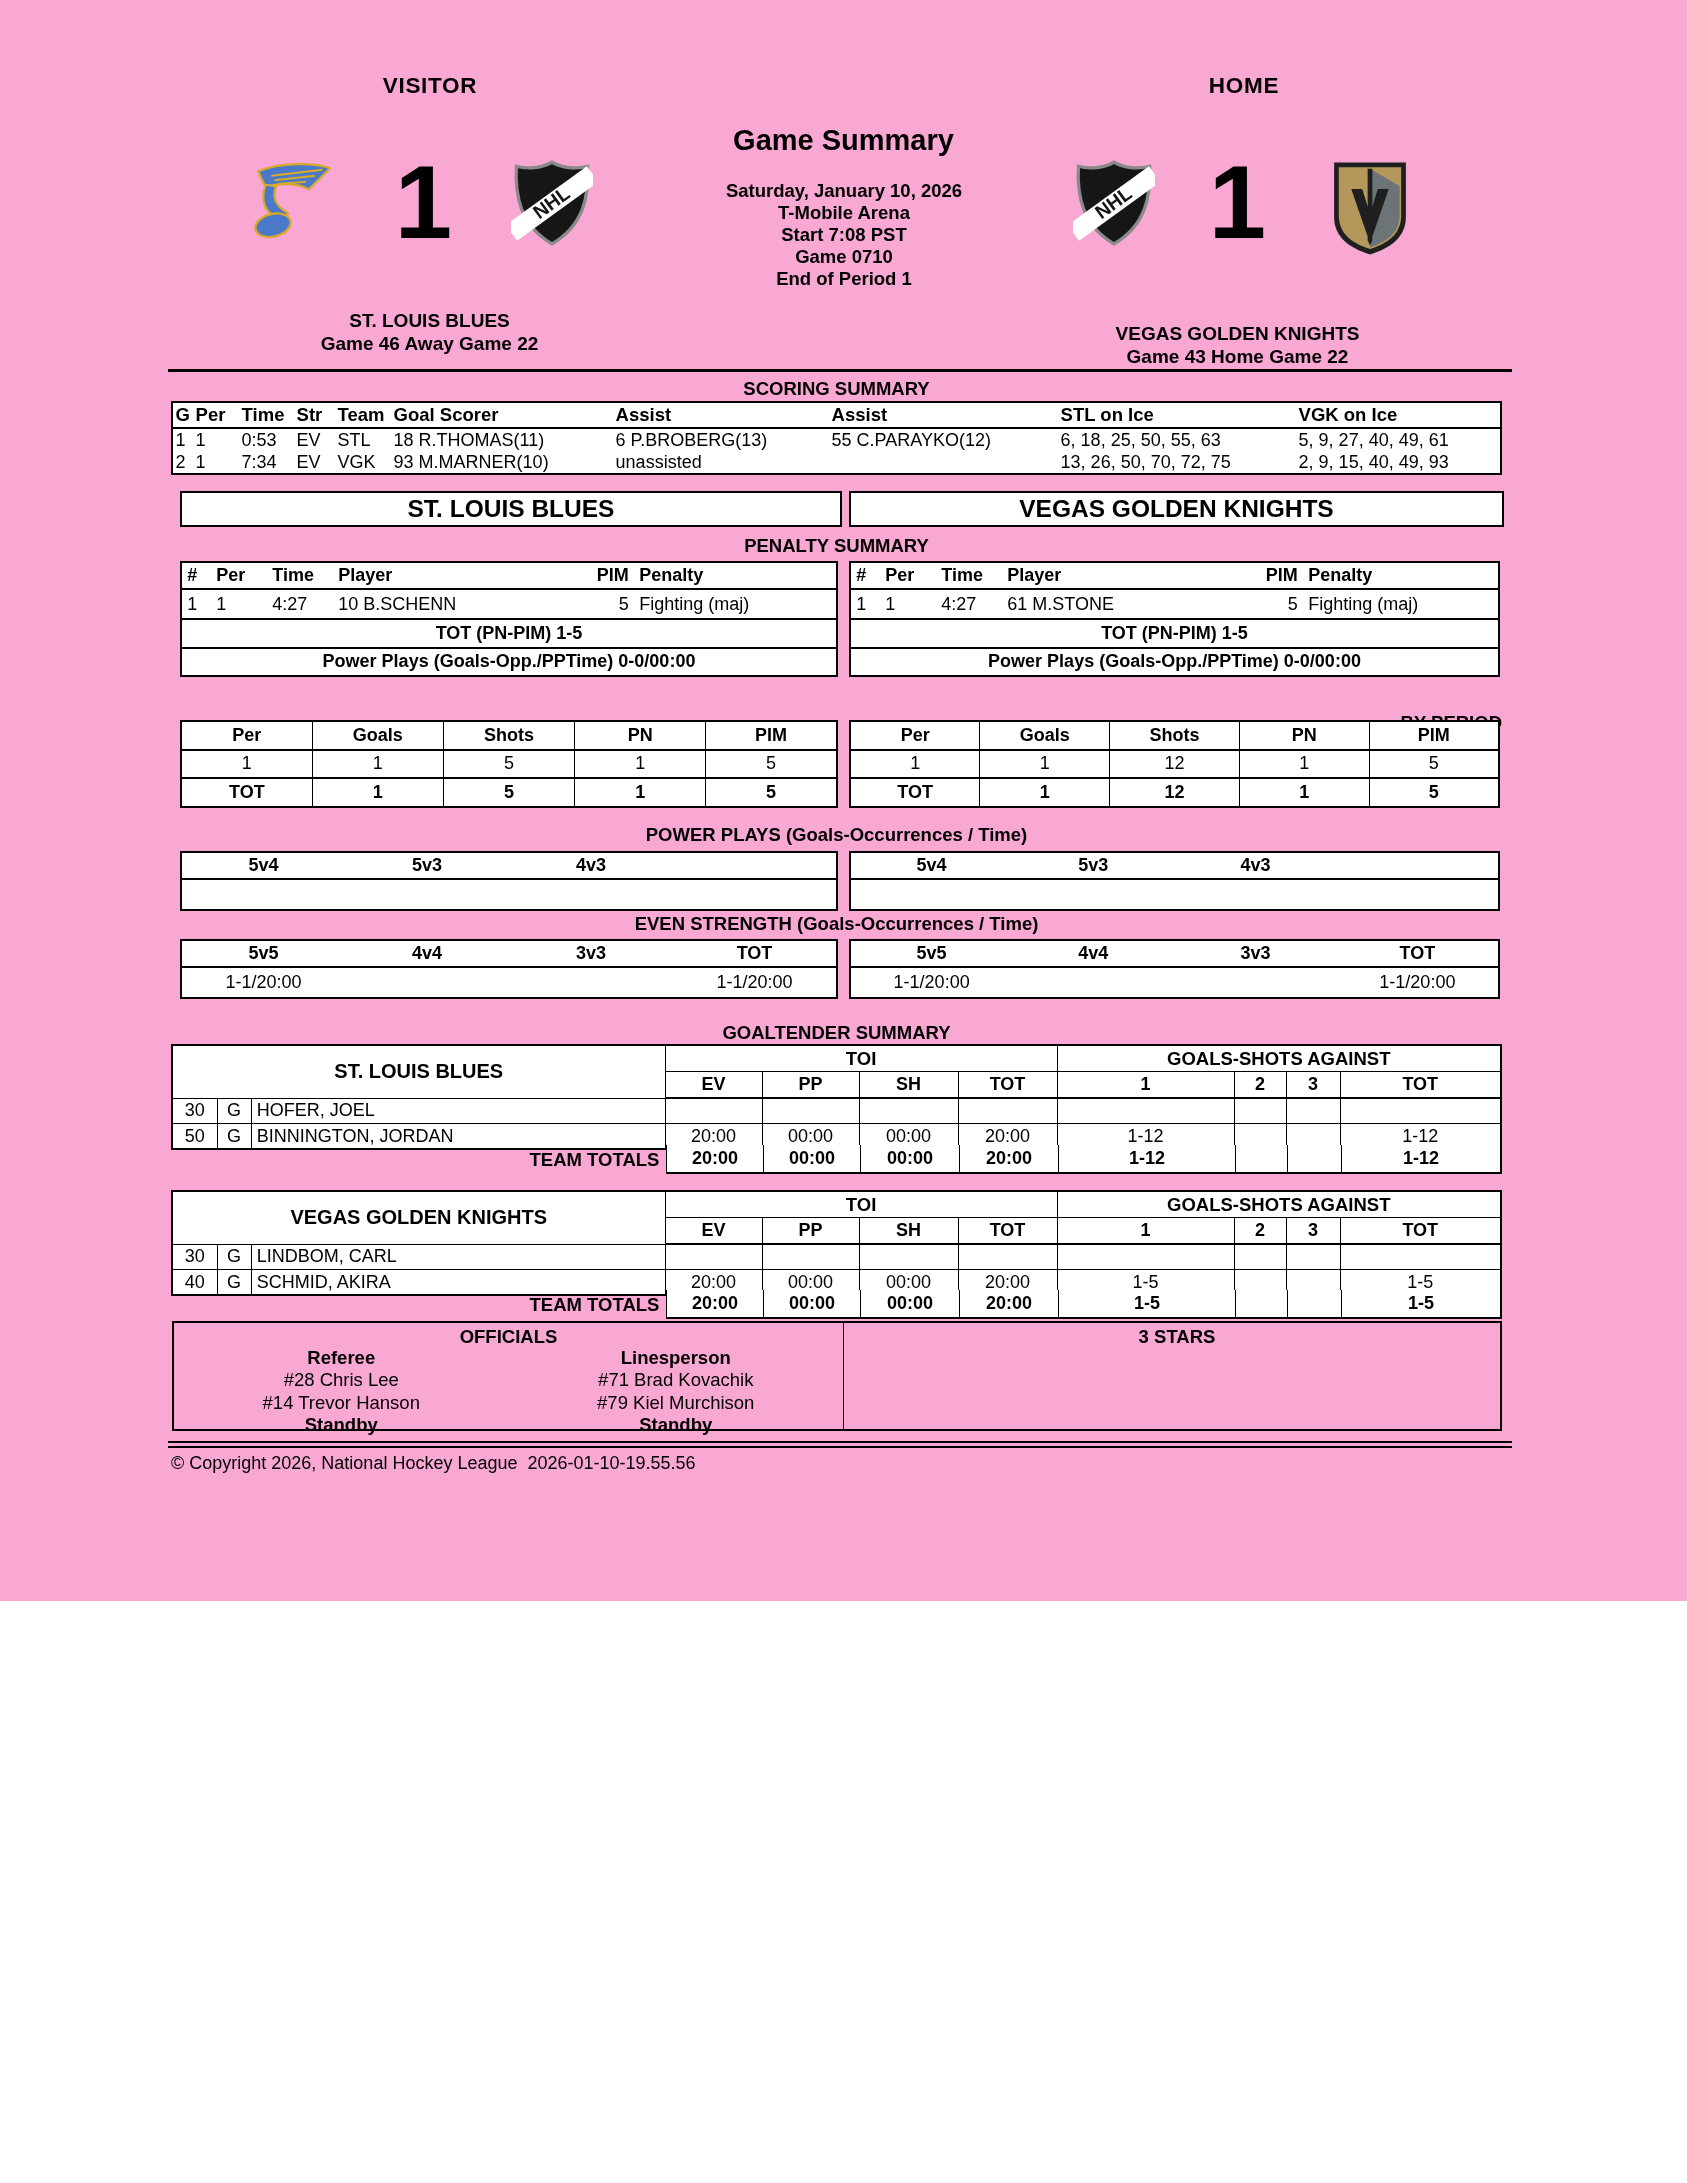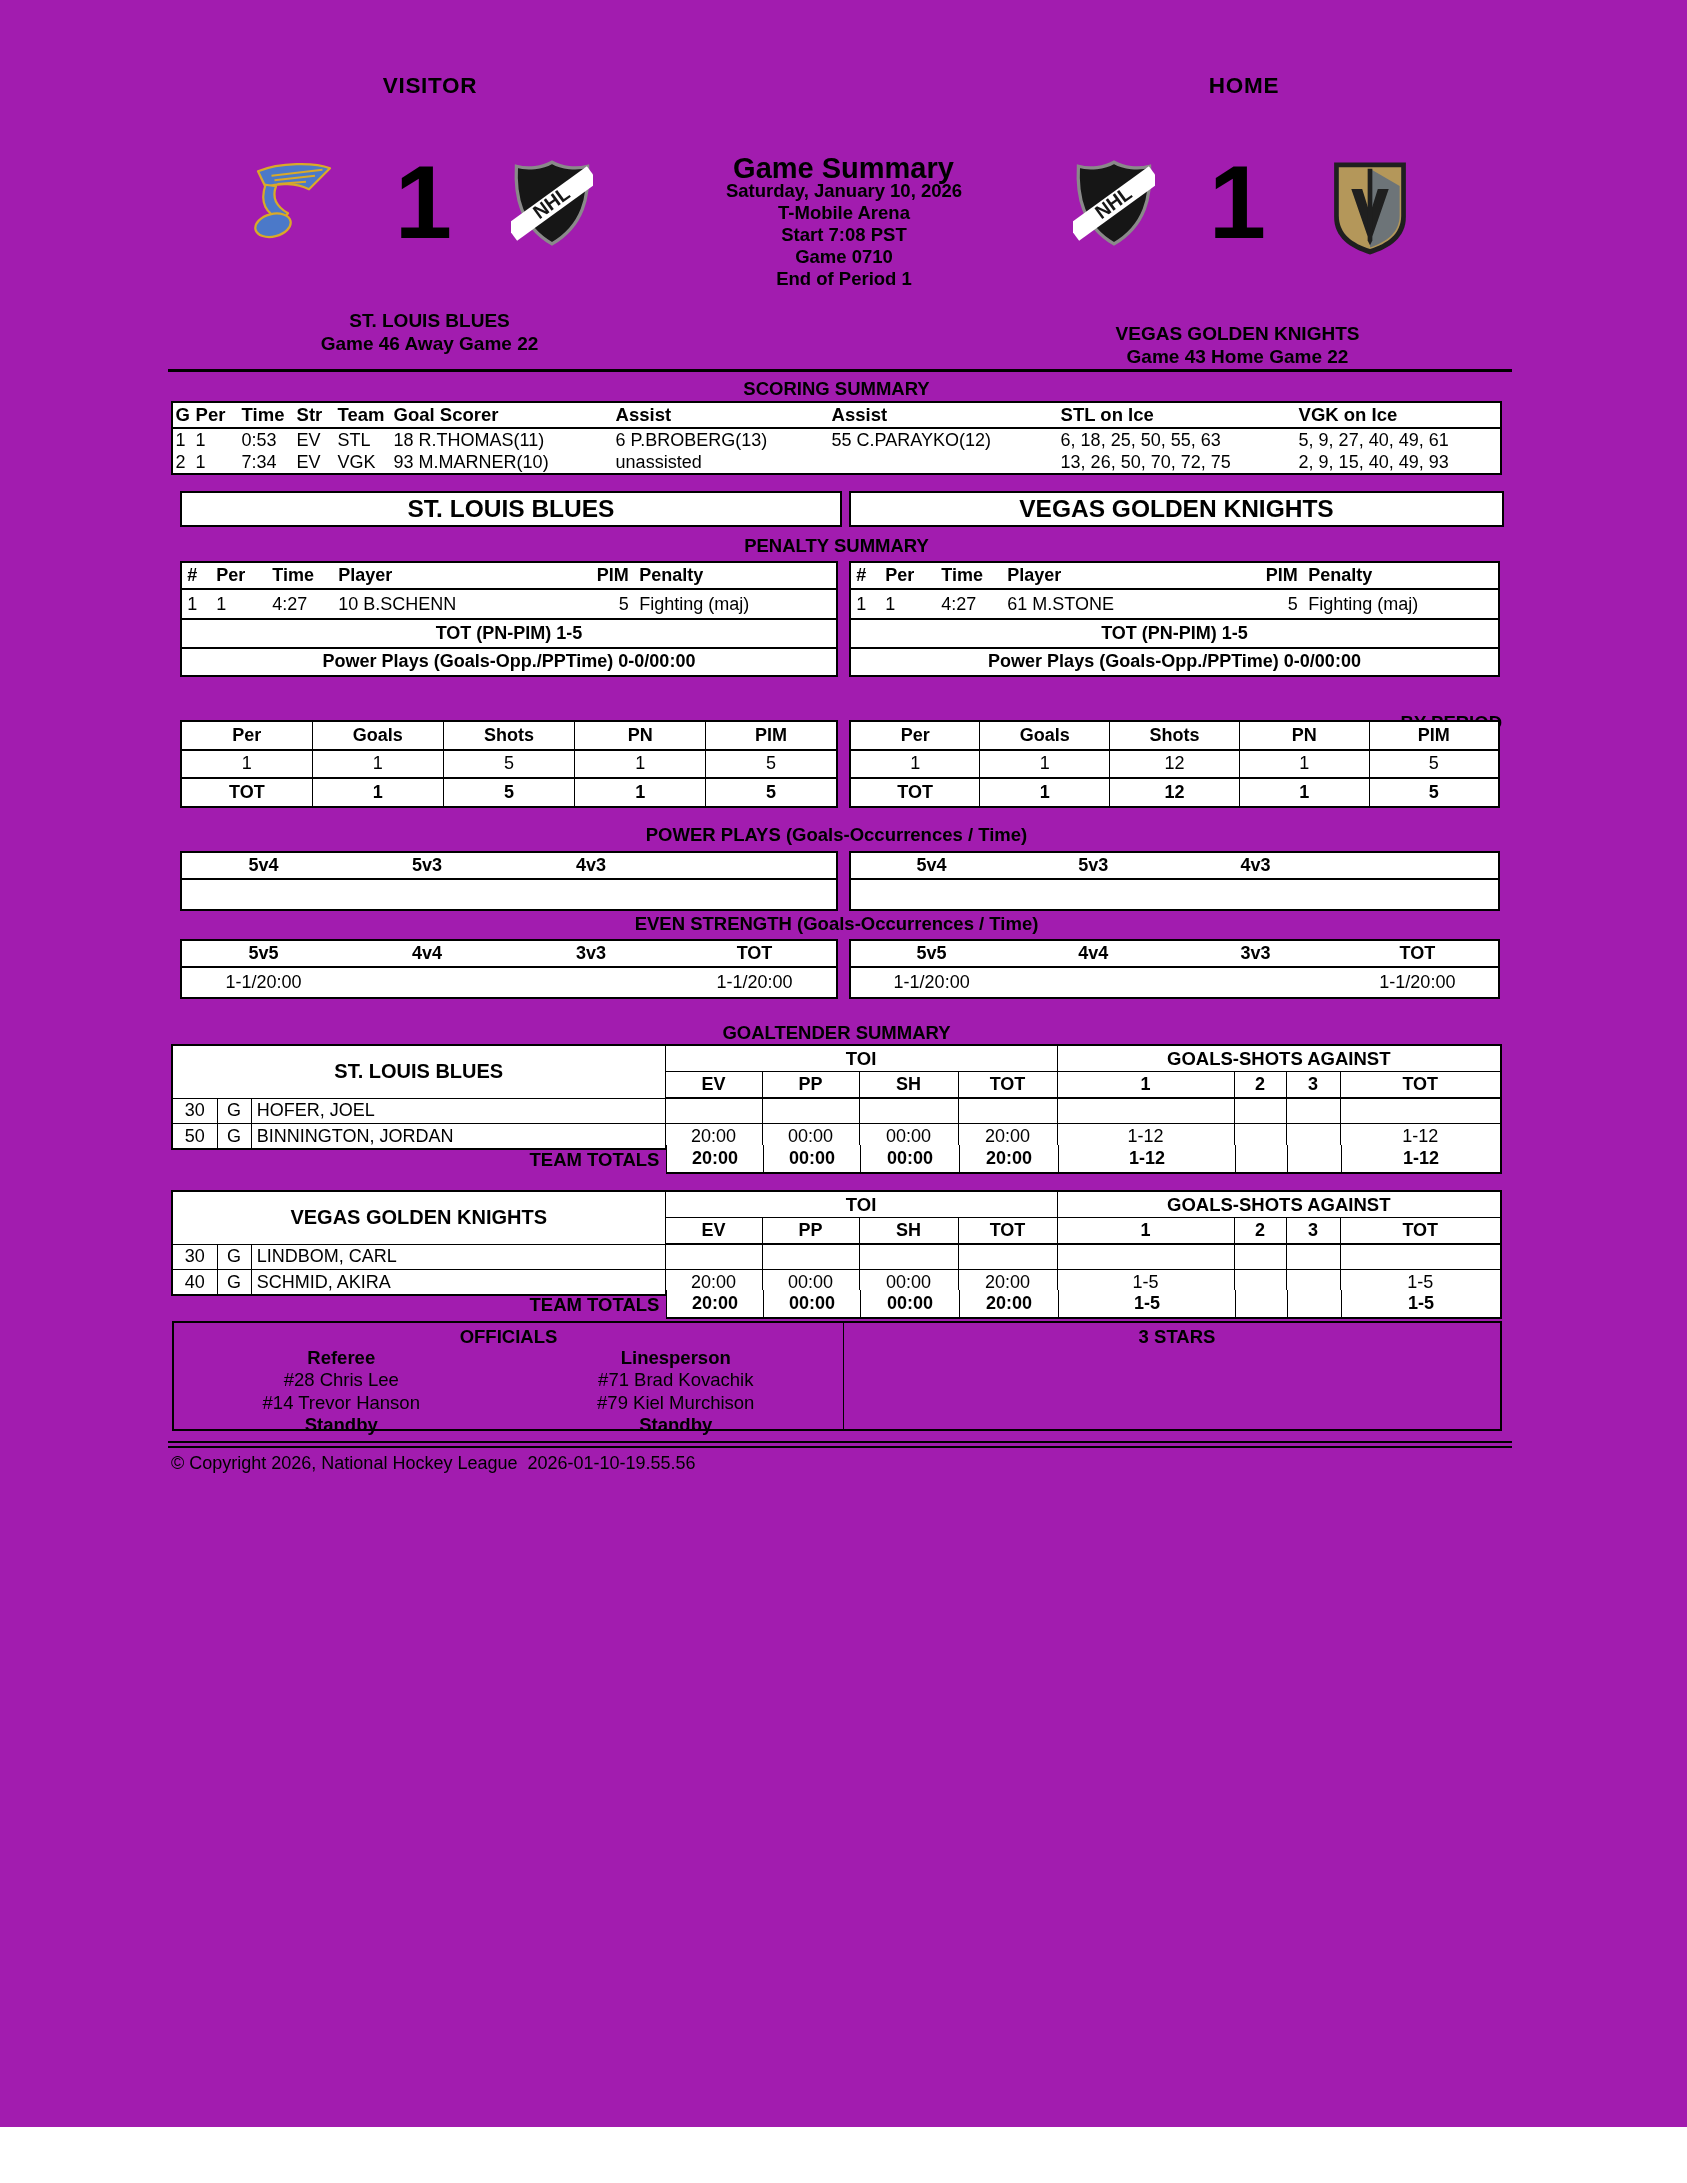--- a/index.html
+++ b/index.html
@@ -1,16 +1,16 @@
 <!DOCTYPE html>
 <html style="font-size:10.6px"><head>
 <meta charset="utf-8">
 <style>
   html,body{margin:0;padding:0;background:#fff;}
-  #page{position:relative;width:1687px;height:2127px;background:#a21caf;
+  #page{position:relative;width:1687px;height:1601px;background:#f9a8d4;
         font-family:"Liberation Sans","DejaVu Sans",sans-serif;color:#000;overflow:hidden;}
   .abs{position:absolute;}
   .ctr{text-align:center;}
 
   
   .side-label{font-size:22.5px;font-weight:bold;letter-spacing:0.7px;}
   .gs-title{font-size:29px;font-weight:bold;}
   .info-block{font-size:18.5px;font-weight:bold;line-height:22px;}
   .big-score{font-size:103px;font-weight:bold;line-height:93px;}
   .team-id{font-size:19px;font-weight:bold;line-height:22.5px;}
@@ -80,21 +80,21 @@
   svg{display:block;}
 </style>
 </head>
 <body>
 
 <div id="page">
 
   <div class="abs side-label ctr" style="left:331px;top:73px;width:198px;">VISITOR</div>
   <div class="abs side-label ctr" style="left:1145px;top:73px;width:198px;">HOME</div>
 
-  <div class="abs gs-title ctr" style="left:0;top:124px;width:1687px;margin-top:28px;">Game Summary</div>
+  <div class="abs gs-title ctr" style="left:0;top:124px;width:1687px;">Game Summary</div>
 
   <div class="abs info-block ctr" style="left:513px;top:180px;width:662px;">
     <div>Saturday, January 10, 2026</div>
     <div>T-Mobile Arena</div>
     <div>Start 7:08 PST</div>
     <div>Game 0710</div>
     <div>End of Period 1</div>
   </div>
 
   <div class="abs" style="left:246px;top:159px;width:90px;height:83px;">

